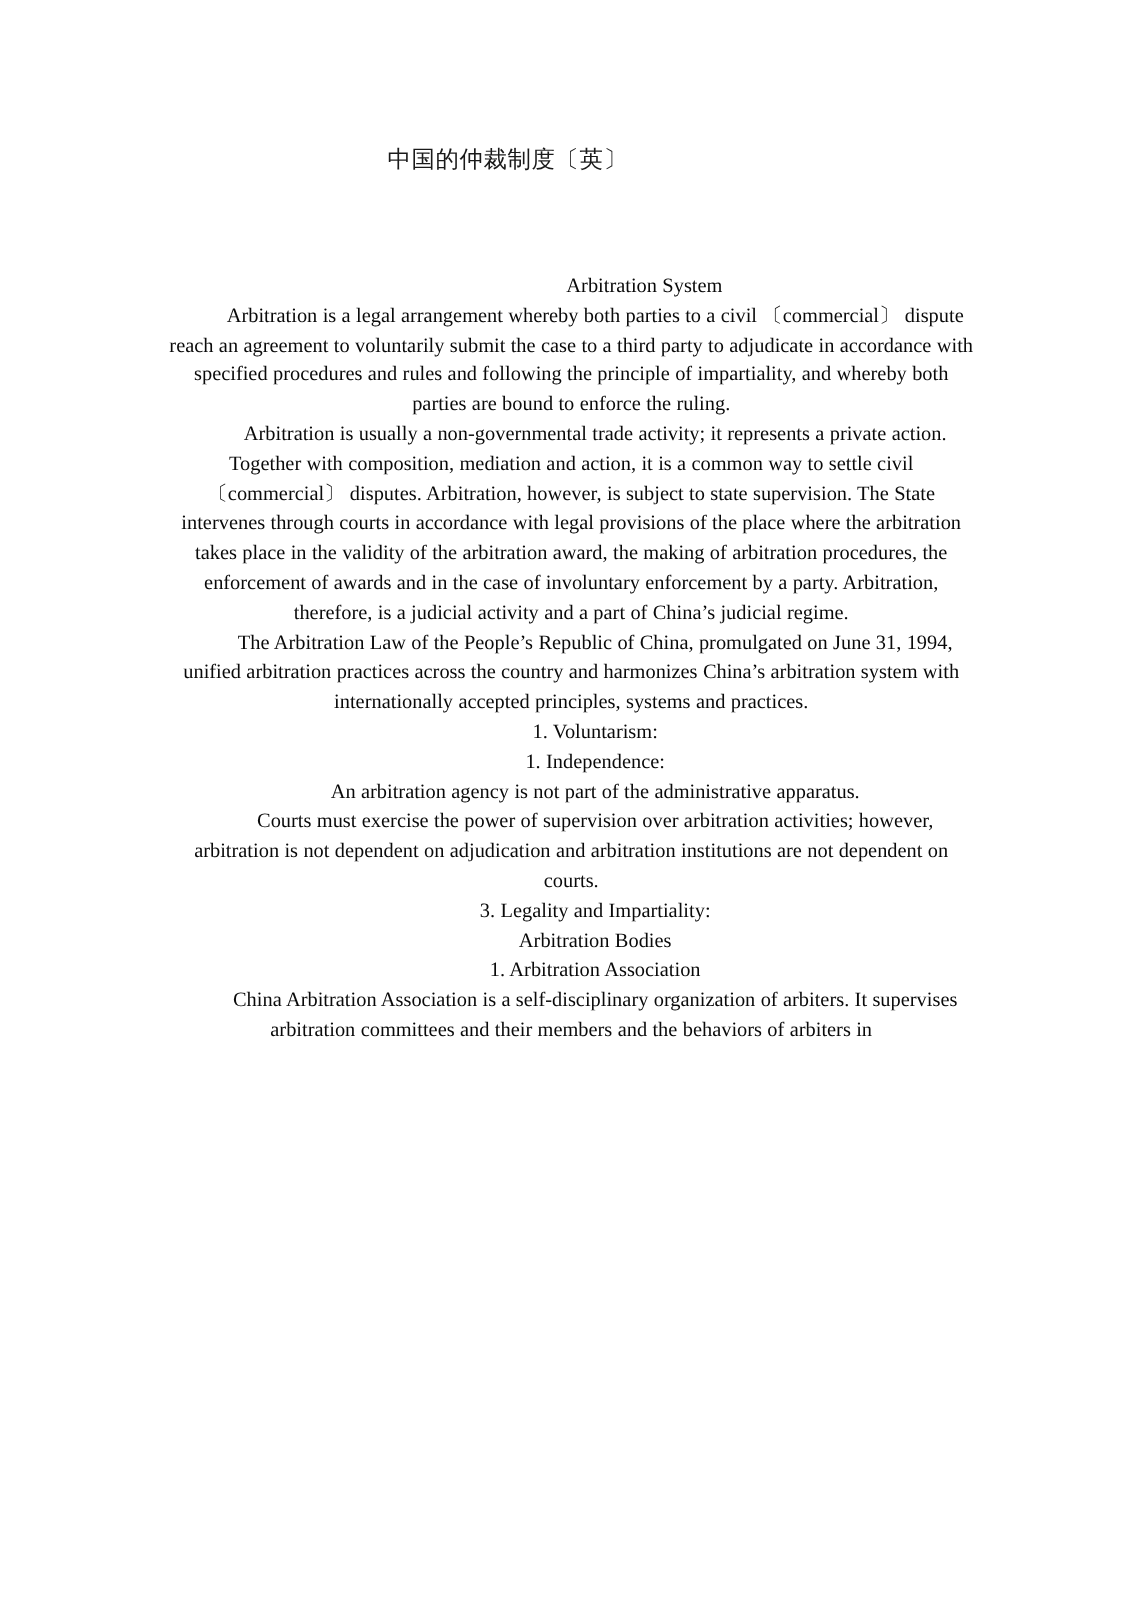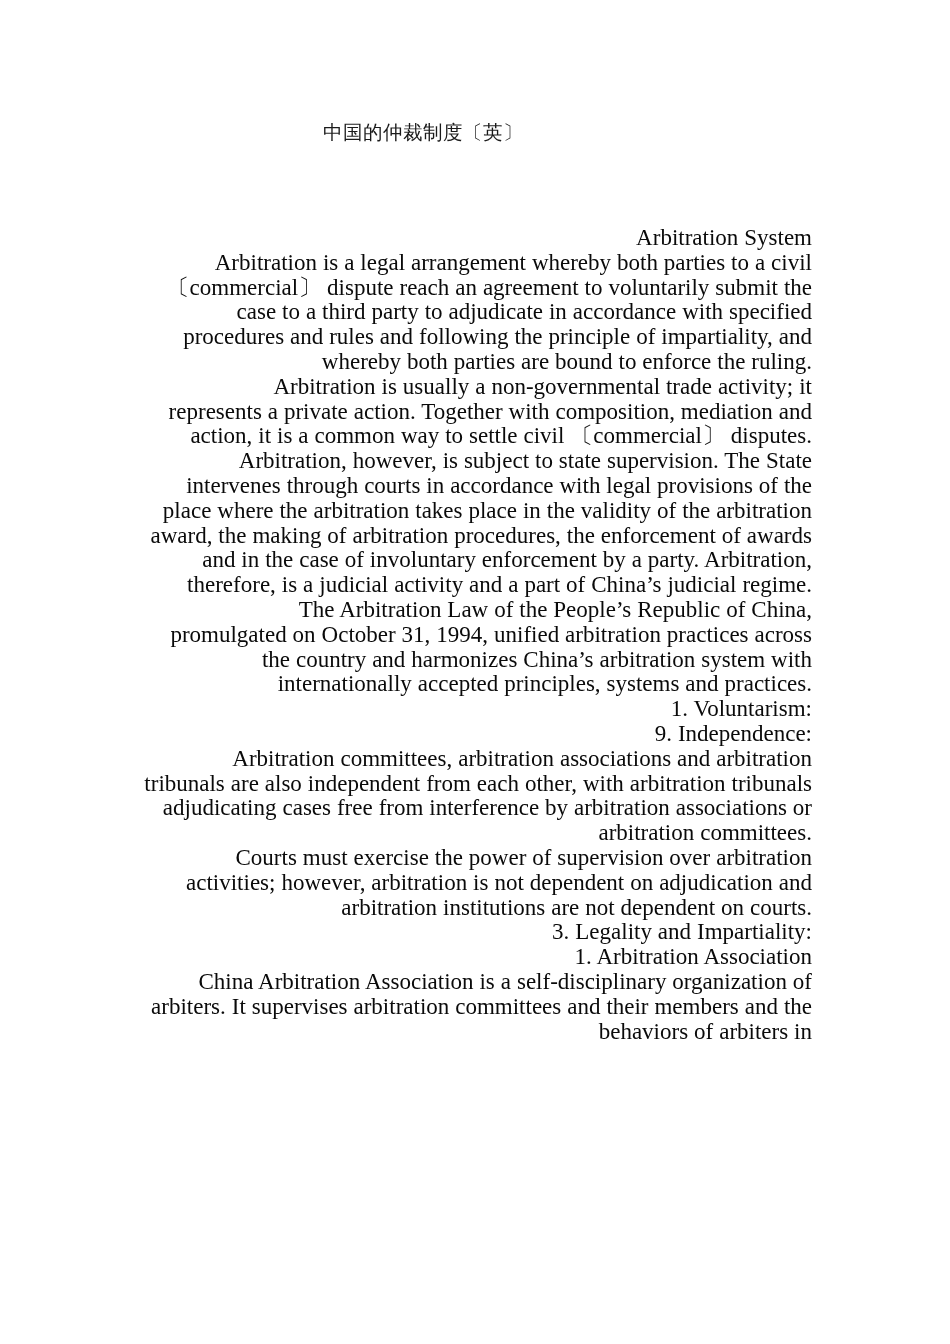--- a/index.html
+++ b/index.html
@@ -32,23 +32,23 @@
     font-weight: 400;
   }
   .body-block {
     position: absolute;
     top: 226px;
     left: 140px;
     width: 672px;
   }
   p.para {
     margin: 0;
-    font-size: 23px;
+    font-size: 17px;
     line-height: 24.8px;
-    text-align: right;
+    text-align: center;
     text-indent: 40px;
     color: #0a0a0a;
     word-spacing: 0.2px;
   }
   p.para.wide-indent {
     text-indent: 122px;
   }
 </style>
 </head>
 <body>
@@ -58,38 +58,39 @@
   <div class="doc-title">中国的仲裁制度〔英〕</div>
 
   <div class="body-block">
 
     <p class="para wide-indent">Arbitration System</p>
 
     <p class="para">Arbitration is a legal arrangement whereby both parties to a civil 〔commercial〕 dispute reach an agreement to voluntarily submit the case to a third party to adjudicate in accordance with specified procedures and rules and following the principle of impartiality, and whereby both parties are bound to enforce the ruling.</p>
 
     <p class="para">Arbitration is usually a non-governmental trade activity; it represents a private action. Together with composition, mediation and action, it is a common way to settle civil 〔commercial〕 disputes. Arbitration, however, is subject to state supervision. The State intervenes through courts in accordance with legal provisions of the place where the arbitration takes place in the validity of the arbitration award, the making of arbitration procedures, the enforcement of awards and in the case of involuntary enforcement by a party. Arbitration, therefore, is a judicial activity and a part of China’s judicial regime.</p>
 
-    <p class="para">The Arbitration Law of the People’s Republic of China, promulgated on October 31, 1994, unified arbitration practices across the country and harmonizes China’s arbitration system with internationally accepted principles, systems and practices.</p>
+    <p class="para">The Arbitration Law of the People’s Republic of China, promulgated on June 31, 1994, unified arbitration practices across the country and harmonizes China’s arbitration system with internationally accepted principles, systems and practices.</p>
 
 
     <p class="para">1. Voluntarism:</p>
 
 
-    <p class="para">9. Independence:</p>
+    <p class="para">1. Independence:</p>
 
 
+    <p class="para">An arbitration agency is not part of the administrative apparatus.</p>
 
 
-    <p class="para">Arbitration committees, arbitration associations and arbitration tribunals are also independent from each other, with arbitration tribunals adjudicating cases free from interference by arbitration associations or arbitration committees.</p>
 
     <p class="para">Courts must exercise the power of supervision over arbitration activities; however, arbitration is not dependent on adjudication and arbitration institutions are not dependent on courts.</p>
 
     <p class="para">3. Legality and Impartiality:</p>
 
 
+    <p class="para">Arbitration Bodies</p>
 
     <p class="para">1. Arbitration Association</p>
 
     <p class="para">China Arbitration Association is a self-disciplinary organization of arbiters. It supervises arbitration committees and their members and the behaviors of arbiters in</p>
 
   </div>
 
 </div>
 
 </body></html>

